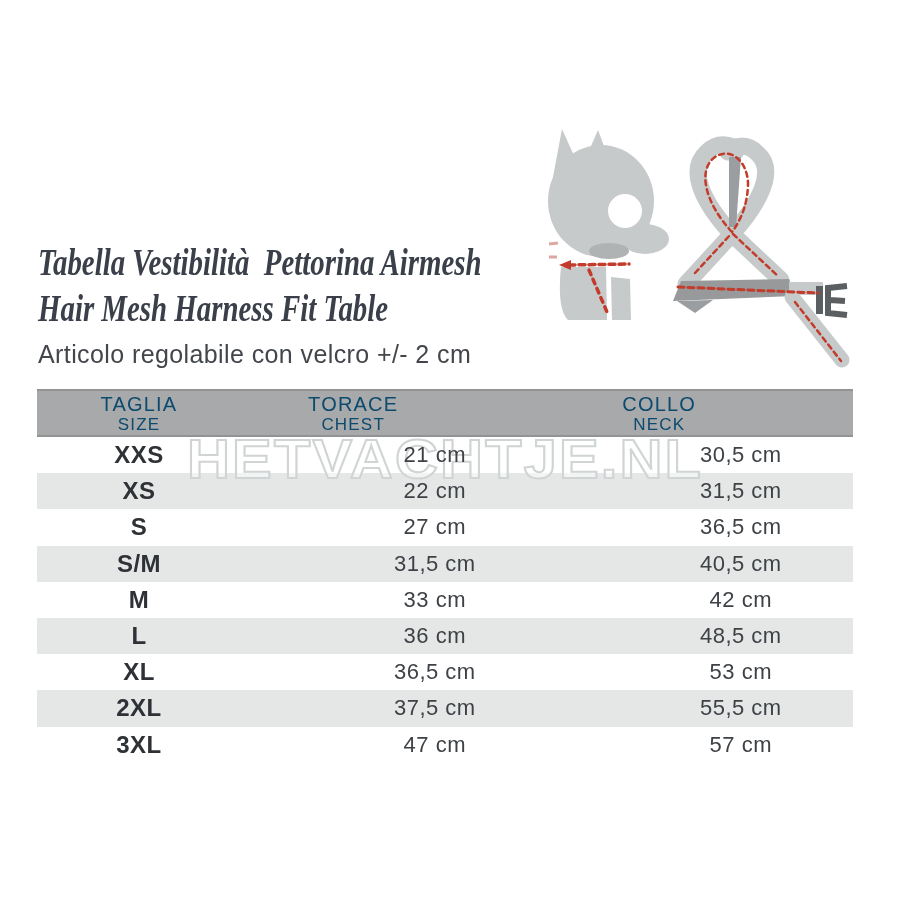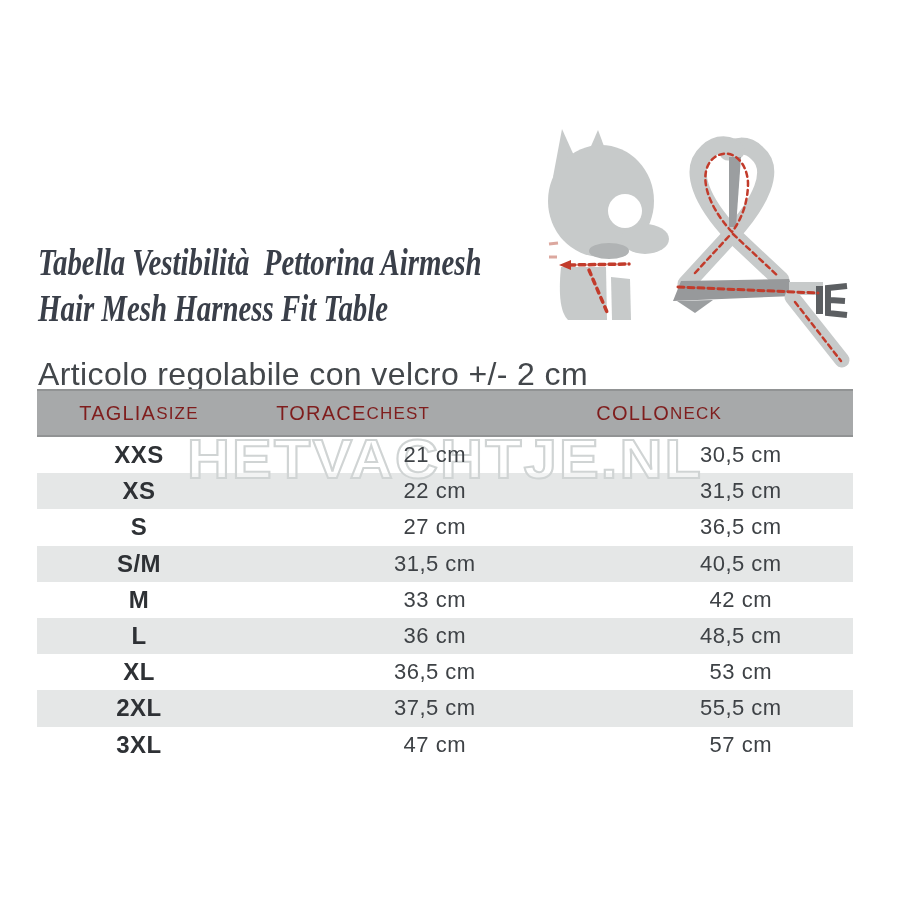--- a/index.html
+++ b/index.html
@@ -9,33 +9,33 @@
   }
 
   
   .titles { position:absolute; left:38px; top:240px; }
   .script-title {
     font-family:"Liberation Serif", serif; font-style:italic; font-weight:bold;
     font-size:37px; line-height:46px; color:#3a3f49; white-space:nowrap;
     transform:scaleX(0.78); transform-origin:0 0;
   }
   .subtitle {
-    margin-top:24px; font-size:32px; font-weight:500; letter-spacing:0.4px;
+    margin-top:8px; font-size:25px; font-weight:500; letter-spacing:0.4px;
     color:#43474b; white-space:nowrap;
   }
 
   
   .size-table { position:absolute; left:37px; top:389px; width:816px; }
   .t-head {
     display:flex; align-items:center; height:48px; box-sizing:border-box;
     background:#a7a9aa; border-top:2px solid #919394; border-bottom:2px solid #919394;
   }
   .th {
-    display:flex; align-items:center; justify-content:center;
-    color:#7f1d1d;
+    display:flex; flex-direction:column; align-items:center; justify-content:center;
+    color:#0c4a6e;
   }
   .th .l1 { font-size:20px; letter-spacing:1.2px; line-height:22px; }
   .th .l2 { font-size:17px; letter-spacing:1.2px; line-height:19px; }
   .t-row { display:flex; align-items:center; height:36.2px;text-align:center; }
   .t-row.alt { background:#e5e7e7; }
   .col-size  { width:25%; }
   .col-neck  { width:47.5%; }
   .col-chest { width:27.5%; }
   .td {
     display:flex; justify-content:center; position:relative; z-index:2;

